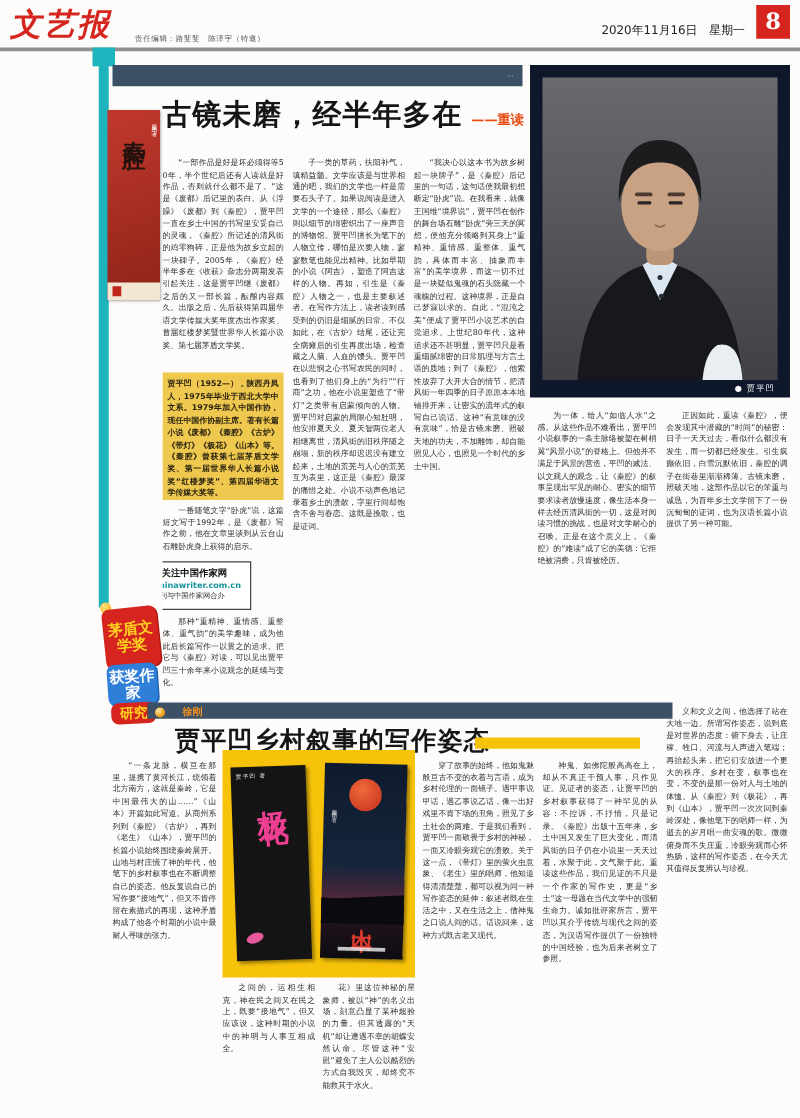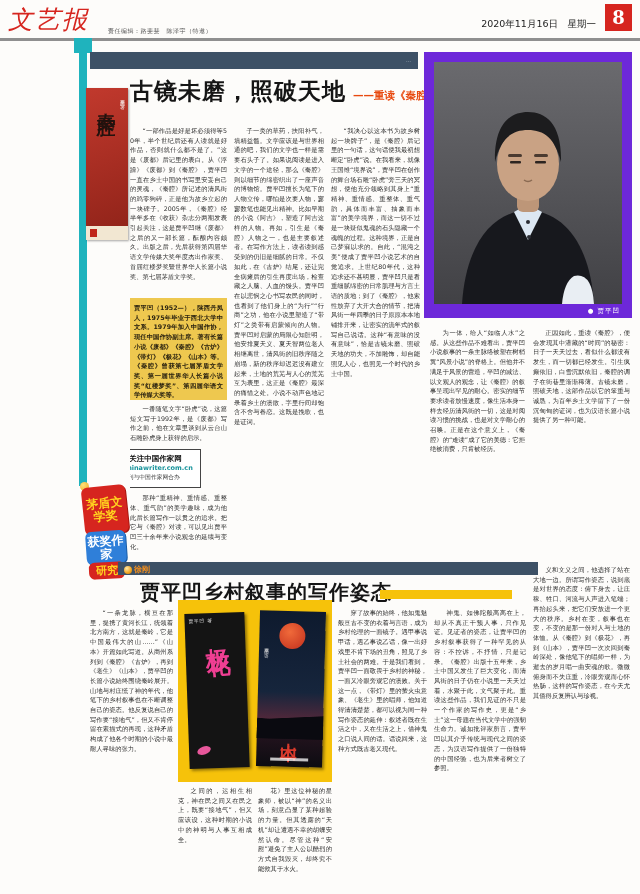--- a/index.html
+++ b/index.html
@@ -2,21 +2,21 @@
 <html><head>
 <meta charset="utf-8">
 <style>
   html,body{margin:0;padding:0;}
   body{width:640px;height:894px;position:relative;background:#fdfcfa;
        font-family:"DejaVu Sans",sans-serif;overflow:hidden;}
   #page{position:absolute;inset:0;width:640px;height:894px;overflow:hidden;}
 
   
   .logo{position:absolute;left:8px;top:4px;width:96px;height:32px;color:#d6251f;
-        font-family:"DejaVu Serif",serif;font-size:25px;font-weight:normal;
+        font-family:"DejaVu Serif",serif;font-size:25px;font-weight:bold;
         font-style:italic;letter-spacing:2px;line-height:32px;}
   .editors{position:absolute;left:108px;top:27px;font-size:6px;color:#555;letter-spacing:.5px;}
   .section-title{position:absolute;left:0;right:0;top:7px;text-align:center;
         font-size:25px;font-weight:900;color:#111;letter-spacing:3px;}
   .edition-date{position:absolute;right:44px;top:18px;font-size:9.5px;color:#222;}
   .page-no{position:absolute;right:8px;top:4px;width:27px;height:27px;background:#d6251f;
         color:#fff;font-family:"DejaVu Serif",serif;font-size:18px;font-weight:bold;
         text-align:center;line-height:27px;}
   .head-rule{position:absolute;left:0;right:0;top:38px;height:3px;background:#8f8f8f;}
 
@@ -36,29 +36,29 @@
 
   
   .navbar1{position:absolute;left:90px;top:52px;width:328px;height:17px;background:#3d5166;}
   .bar1-mark{position:absolute;right:6px;top:6px;font-size:5px;color:#cdd6df;letter-spacing:1px;}
   .a1-headrow{position:absolute;left:130px;top:76px;width:300px;height:40px;white-space:nowrap;}
   .a1-title{font-size:23px;font-weight:900;color:#151515;letter-spacing:1px;}
   .a1-sub{font-size:10.5px;font-weight:900;color:#e8490f;margin-left:7px;}
 
   .navbar2{position:absolute;left:118px;top:562px;width:420px;height:13px;background:#3d5166;}
   .a2-label{position:absolute;left:6px;top:2px;font-size:8px;font-weight:bold;color:#f5901d;
-            display:flex;align-items:center;gap:2px;}
+            display:flex;align-items:center;gap:14px;}
   .a2-ball{width:8px;height:8px;border-radius:50%;
            background:radial-gradient(circle at 35% 30%,#ffe9a8,#f0a21c 60%,#c97708);}
   .a2-title{position:absolute;left:140px;top:579px;font-size:20px;font-weight:900;color:#151515;
             letter-spacing:1px;white-space:nowrap;}
   .a2-yellowbar{position:absolute;left:380px;top:590px;width:132px;height:9px;background:#f6c20a;}
 
   
-  .photo-box{position:absolute;left:424px;top:52px;width:208px;height:266px;background:#6d28d9;}
+  .photo-box{position:absolute;left:424px;top:52px;width:208px;height:266px;background:#0f172a;}
   .photo{position:absolute;left:10px;top:10px;right:10px;bottom:14px;overflow:hidden;
          background:linear-gradient(#66666a,#434347);}
   .photo-cap{position:absolute;right:12px;bottom:2px;font-size:6.5px;color:#fff;letter-spacing:1px;}
 
   
   .cover-qq{position:absolute;left:86px;top:88px;width:42px;height:152px;
             background:linear-gradient(160deg,#c1392d,#8e2218);box-shadow:1px 1px 2px rgba(0,0,0,.35);}
   .cover-qq .t{position:absolute;left:50%;top:10px;transform:translateX(-50%);
             writing-mode:vertical-rl;font-size:19px;font-weight:900;color:#23120e;
             font-family:"DejaVu Serif",serif;letter-spacing:3px;}
@@ -134,21 +134,21 @@
   <div class="rail-strip"></div>
   <div class="badge-dot badge-dot" style="position:absolute;"></div>
   <div class="badge badge-maodun">茅盾文学奖</div>
   <div class="badge badge-writer">获奖作家</div>
   <div class="badge badge-study">研究</div>
 
   <div class="navbar1">
     <span class="bar1-mark">⋯</span>
   </div>
   <div class="a1-headrow">
-    <span class="a1-title">古镜未磨，照破天地</span><span class="a1-sub">——重读《秦腔》</span>
+    <span class="a1-title">古镜未磨，经半年多在</span><span class="a1-sub">——重读《秦腔》</span>
   </div>
 
   <div class="photo-box">
     <div class="photo">
       <svg width="188" height="242" viewBox="0 0 188 242">
         <defs>
           <linearGradient id="bgp" x1="0" y1="0" x2="0" y2="1">
             <stop offset="0" stop-color="#6a6a6e"></stop>
               <stop offset="1" stop-color="#414145"></stop>
           </linearGradient>

